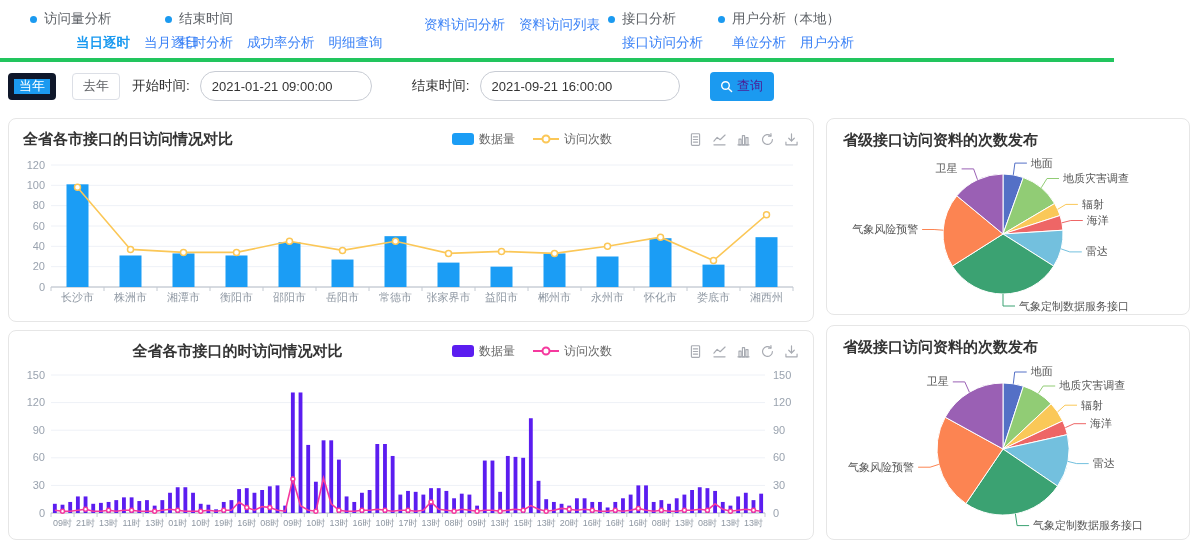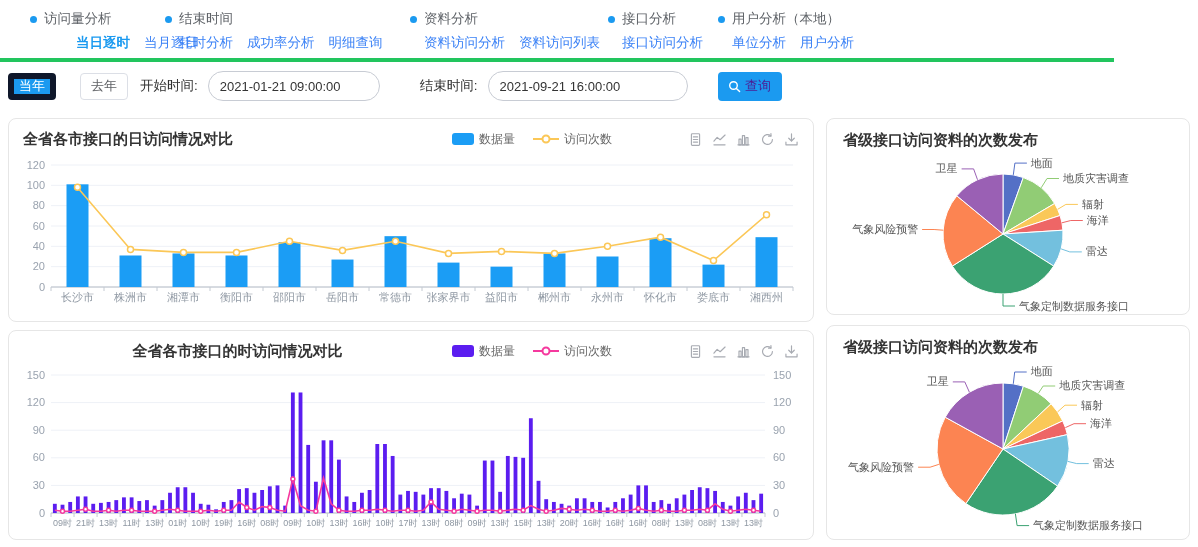--- a/index.html
+++ b/index.html
@@ -19,21 +19,21 @@
   .nav-dot { width:7px; height:7px; border-radius:50%; background:#1b9af0; margin-right:7px; flex:none; }
   .nav-items { display:flex; gap:14px; padding-left:14px; margin-top:6px; }
   .nav-item { font-size:13.5px; color:#3b82f6; cursor:pointer; white-space:nowrap; }
   .nav-item.active { color:#1b9af0; font-weight:bold;margin-left:32px; }
 
   
   #filterbar { position:absolute; top:62px; left:0; width:1198px; height:48px;
     display:flex; align-items:center; padding-left:8px; background:#fff; }
   .btn { border-radius:4px; font-size:13px; cursor:pointer; display:flex; align-items:center; justify-content:center; }
   #btn-this-year { width:48px; height:27px; background:#1b9af0; color:#fff; border:6px solid #0f172a; }
-  #btn-last-year { width:48px; height:27px; background:#fff; color:#606266; border:1px solid #dcdfe6; margin-left:24px; }
+  #btn-last-year { width:48px; height:27px; background:#fff; color:#606266; border:1px solid #dcdfe6; margin-left:16px; }
   .fld-label { font-size:13.5px; color:#333; margin-left:12px; }
   .fld-input { height:30px; border:1px solid #c8ccd4; border-radius:15px; font-size:13px; color:#333;
     padding-left:11px; outline:none; font-family:inherit; }
   #start-input { width:172px; margin-left:10px; }
   #end-label { margin-left:40px; }
   #end-input { width:200px; margin-left:10px; }
   #btn-search { width:64px; height:29px; background:#1b9af0; color:#4c1d95; border:none; margin-left:30px; gap:4px; }
 
   
   .panel { position:absolute; background:#fff; border:1px solid #e6e6e6; border-radius:8px; overflow:hidden; }
@@ -69,24 +69,20 @@
         <span class="nav-dot"></span>
         <span>结束时间</span>
       </div>
       <div class="nav-items">
         <span class="nav-item">耗时分析</span>
         <span class="nav-item">成功率分析</span>
         <span class="nav-item">明细查询</span>
       </div>
     </div>
     <div class="nav-group">
-      <div class="nav-title">
-        <span class="nav-dot"></span>
-        <span>资料分析</span>
-      </div>
       <div class="nav-items">
         <span class="nav-item">资料访问分析</span>
         <span class="nav-item">资料访问列表</span>
       </div>
     </div>
     <div class="nav-group">
       <div class="nav-title">
         <span class="nav-dot"></span>
         <span>接口分析</span>
       </div>

